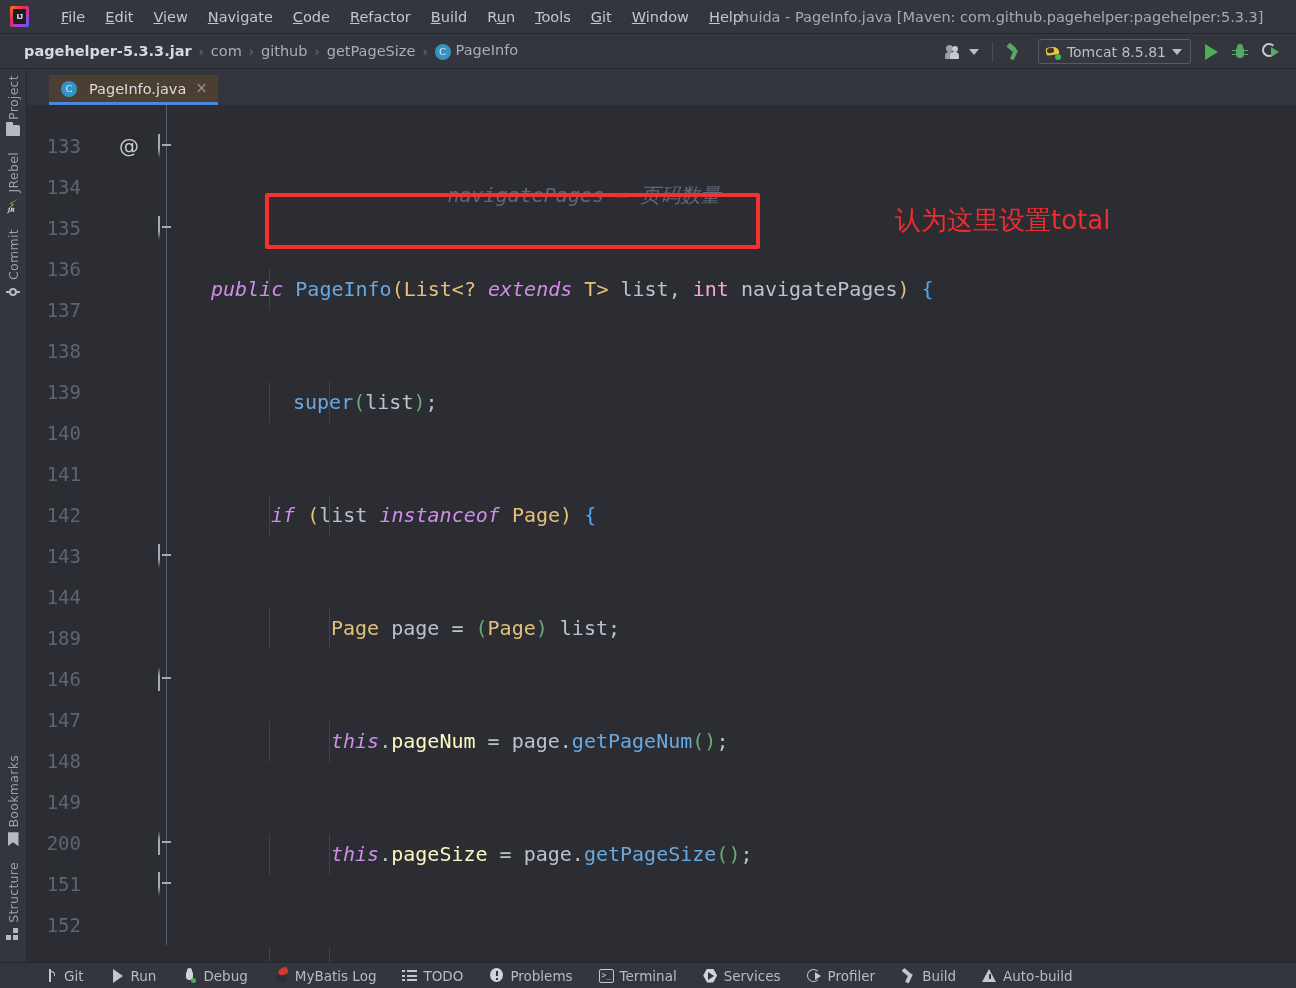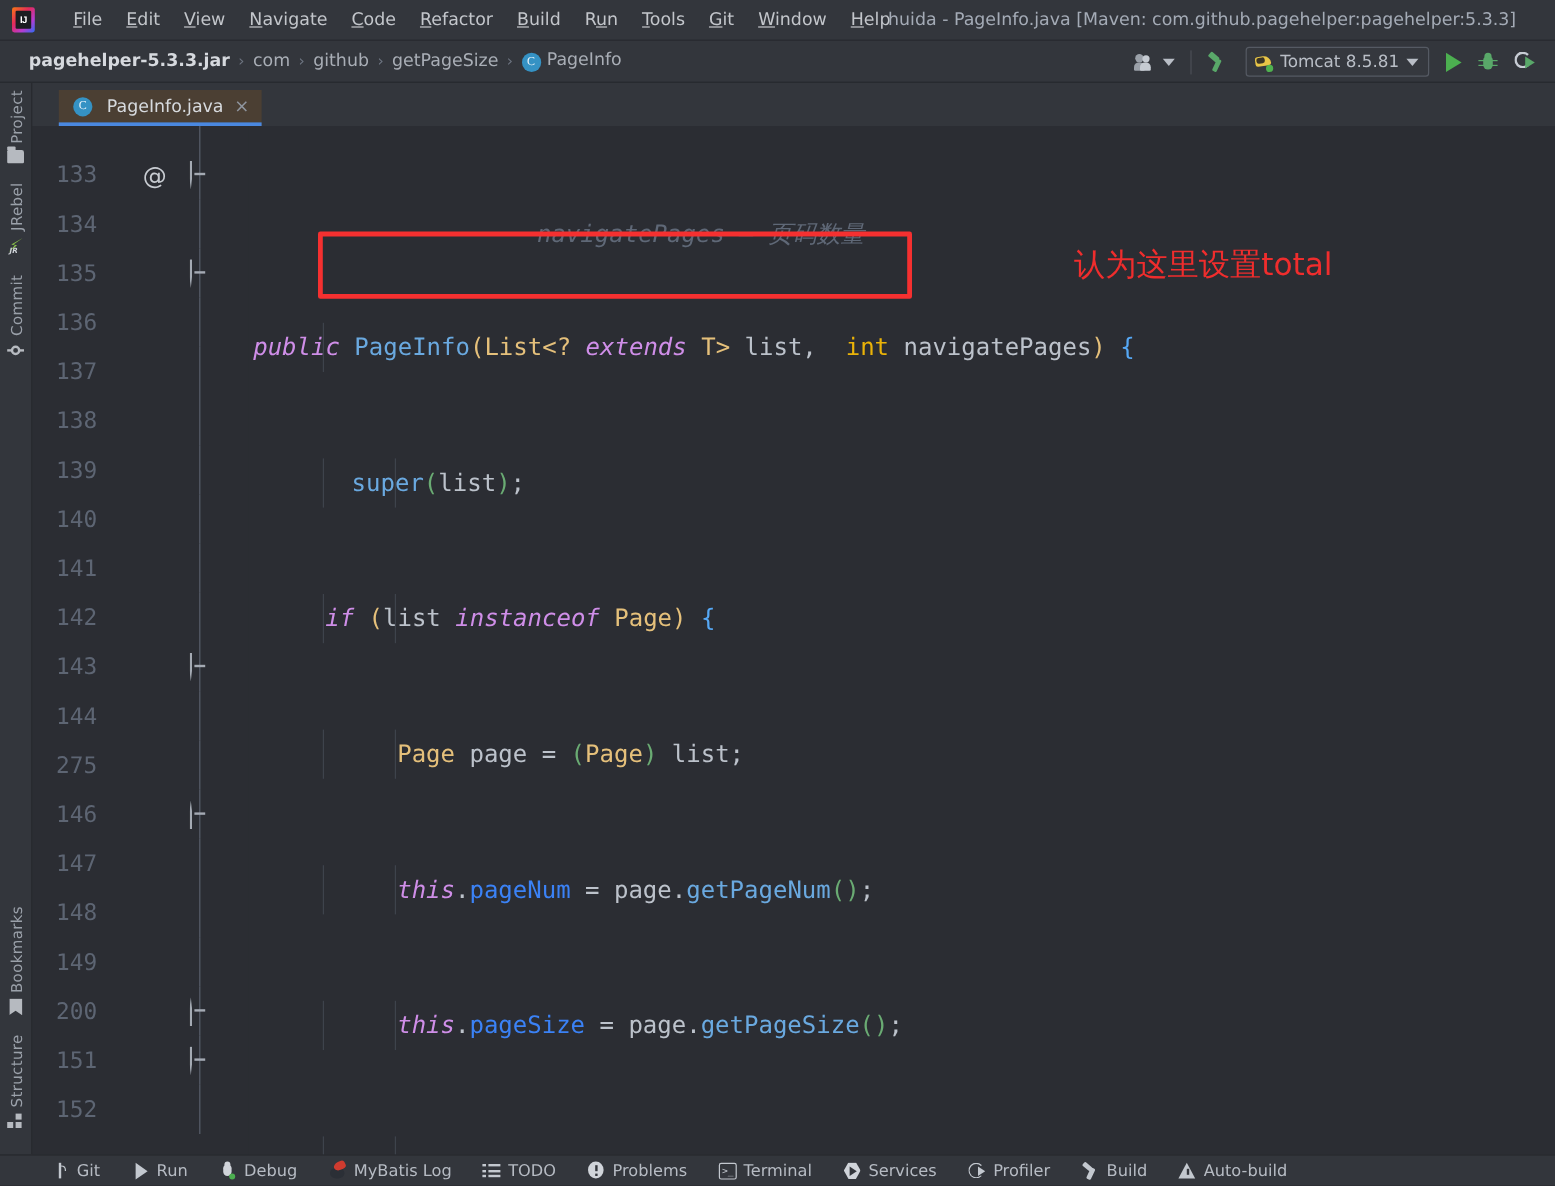--- a/index.html
+++ b/index.html
@@ -155,23 +155,23 @@
 
   .codearea {
     flex: 1 1 auto; position: relative; overflow: hidden;
     font-family: "DejaVu Sans Mono", monospace; font-size: 20px; white-space: pre;
   }
   .cline { height: 41px; line-height: 41px; padding-left: 4px; position: relative; }
   .indent-guide { position: absolute; top: 0; width: 1px; height: 41px; background: #3e434c; }
 
   
   .kw   { color: #cf8ee8; font-style: italic; }
-  .kw2  { color: #eab308; margin-left: 12px; }
+  .kw2  { color: #f9a8d4; }
   .typ  { color: #e5c07b; }
-  .fld  { color: #3b82f6; }
+  .fld  { color: #fef9c3; }
   .mth  { color: #6aa9e0; }
   .pln  { color: #bcc2cb; }
   .par  { color: #e5c07b; }
   .parg { color: #6aab73; }
   .parb { color: #56a8f5; }
   .jdoc { color: #5f6877; font-style: italic; }
   .op   { color: #bcc2cb; }
 
   
   .redbox {
@@ -416,21 +416,21 @@
           <div class="gline">
               <span class="gnum">143</span>
               <span class="fold-line"></span>
               <span class="fold-mk down"><span class="shape"></span><span class="dash"></span></span>
             </div>
           <div class="gline">
               <span class="gnum">144</span>
               <span class="fold-line"></span>
             </div>
           <div class="gline">
-              <span class="gnum">275</span>
+              <span class="gnum">189</span>
               <span class="fold-line"></span>
             </div>
           <div class="gline">
               <span class="gnum">146</span>
               <span class="fold-line"></span>
               <span class="fold-mk up"><span class="shape"></span><span class="dash"></span></span>
             </div>
           <div class="gline">
               <span class="gnum">147</span>
               <span class="fold-line"></span>

